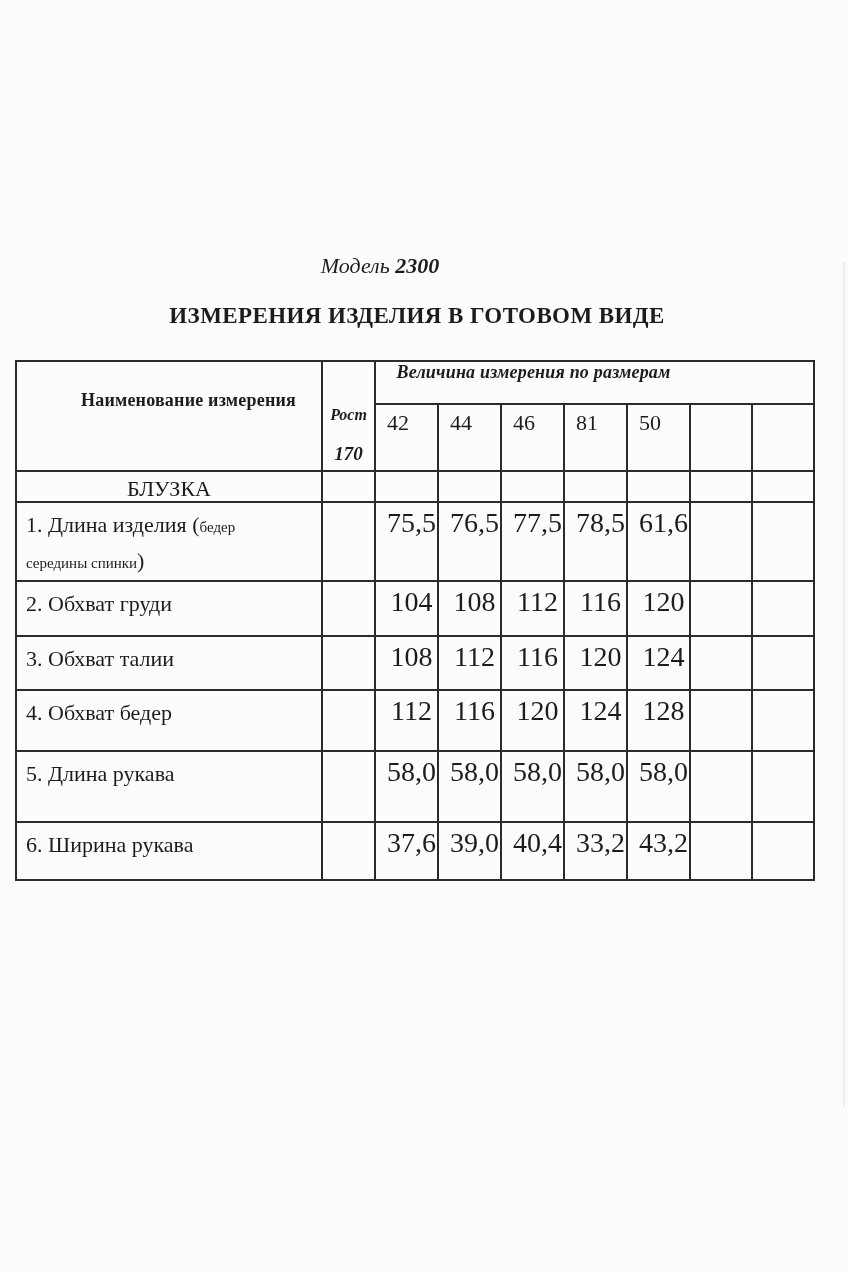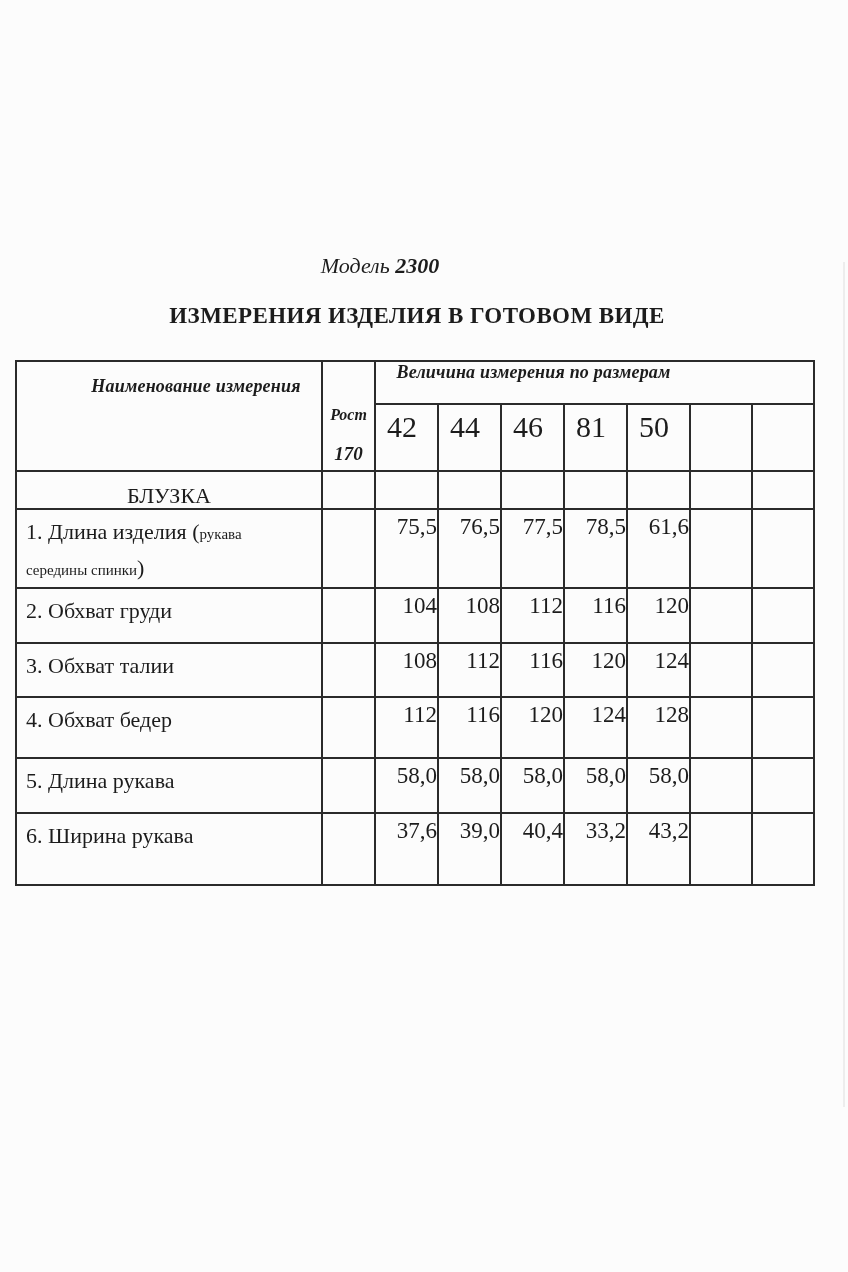--- a/index.html
+++ b/index.html
@@ -47,64 +47,63 @@
     table-layout: fixed;
   }
   table.measure-table td, table.measure-table th {
     border: 2px solid #2b2b2b;
     vertical-align: top;
     overflow: hidden;
   }
   th.h-name {
     font-size: 18px;
     font-weight: bold;
-    font-style: italic;
-    text-align: center;
-    padding: 14px 10px 0 64px;
+    text-align: left;
+    padding: 28px 10px 0 64px;
     letter-spacing: 0.2px;
   }
   th.h-rost {
     font-weight: bold;
     font-style: italic;
     text-align: center;
     padding-top: 15px;
   }
   th.h-rost .rost-label { font-size: 16px; margin-top: 29px; }
   th.h-rost .rost-value { font-size: 19px; margin-top: 19px; }
   th.h-span {
     font-size: 18px;
     font-weight: bold;
     font-style: italic;
     text-align: center;
     vertical-align: bottom;
     padding: 0 122px 9px 0;
     letter-spacing: 0.2px;
   }
   th.h-size {
-    font-size: 30px;
+    font-size: 22px;
     font-weight: normal;
     text-align: left;
     padding: 5px 0 0 11px;
   }
   td.c-section {
     font-size: 22px;
     text-align: center;
-    padding-top: 12px;
+    padding-top: 5px;
     line-height: 1.1;
   }
   td.c-name {
     font-size: 22px;
     text-align: left;
     padding: 5px 4px 0 9px;
     line-height: 34px;
   }
   td.c-name .small-note { font-size: 15px; }
   td.c-val {
-    font-size: 23px;
-    text-align: right;
+    font-size: 28px;
+    text-align: center;
     padding: 4px 0 16px 10px;
     line-height: 1.15;
   }
 </style>
 </head>
 <body>
 
 <div class="page-edge"></div>
 
 <div class="doc-title"><span>Модель</span><span> </span><span class="model-number">2300</span></div>
@@ -146,21 +145,21 @@
     <td></td>
         <td></td>
         <td></td>
         <td></td>
         <td></td>
         <td></td>
         <td></td>
         <td></td>
   </tr>
   <tr style="height:64px">
-    <td class="c-name"><span>1. Длина изделия (</span><span class="small-note">рукава</span><br><span class="small-note">середины спинки</span><span>)</span></td>
+    <td class="c-name"><span>1. Длина изделия (</span><span class="small-note">бедер</span><br><span class="small-note">середины спинки</span><span>)</span></td>
     <td class="c-val"></td>
     <td class="c-val">75,5</td>
     <td class="c-val">76,5</td>
     <td class="c-val">77,5</td>
     <td class="c-val">78,5</td>
     <td class="c-val">61,6</td>
     <td class="c-val"></td>
     <td class="c-val"></td>
   </tr>
   <tr style="height:55px">
@@ -189,32 +188,32 @@
     <td class="c-name"><span>4. Обхват бедер</span></td>
     <td class="c-val"></td>
     <td class="c-val">112</td>
     <td class="c-val">116</td>
     <td class="c-val">120</td>
     <td class="c-val">124</td>
     <td class="c-val">128</td>
     <td class="c-val"></td>
     <td class="c-val"></td>
   </tr>
-  <tr style="height:55px">
+  <tr style="height:71px">
     <td class="c-name"><span>5. Длина рукава</span></td>
     <td class="c-val"></td>
     <td class="c-val">58,0</td>
     <td class="c-val">58,0</td>
     <td class="c-val">58,0</td>
     <td class="c-val">58,0</td>
     <td class="c-val">58,0</td>
     <td class="c-val"></td>
     <td class="c-val"></td>
   </tr>
-  <tr style="height:72px">
+  <tr style="height:58px">
     <td class="c-name"><span>6. Ширина рукава</span></td>
     <td class="c-val"></td>
     <td class="c-val">37,6</td>
     <td class="c-val">39,0</td>
     <td class="c-val">40,4</td>
     <td class="c-val">33,2</td>
     <td class="c-val">43,2</td>
     <td class="c-val"></td>
     <td class="c-val"></td>
   </tr>

